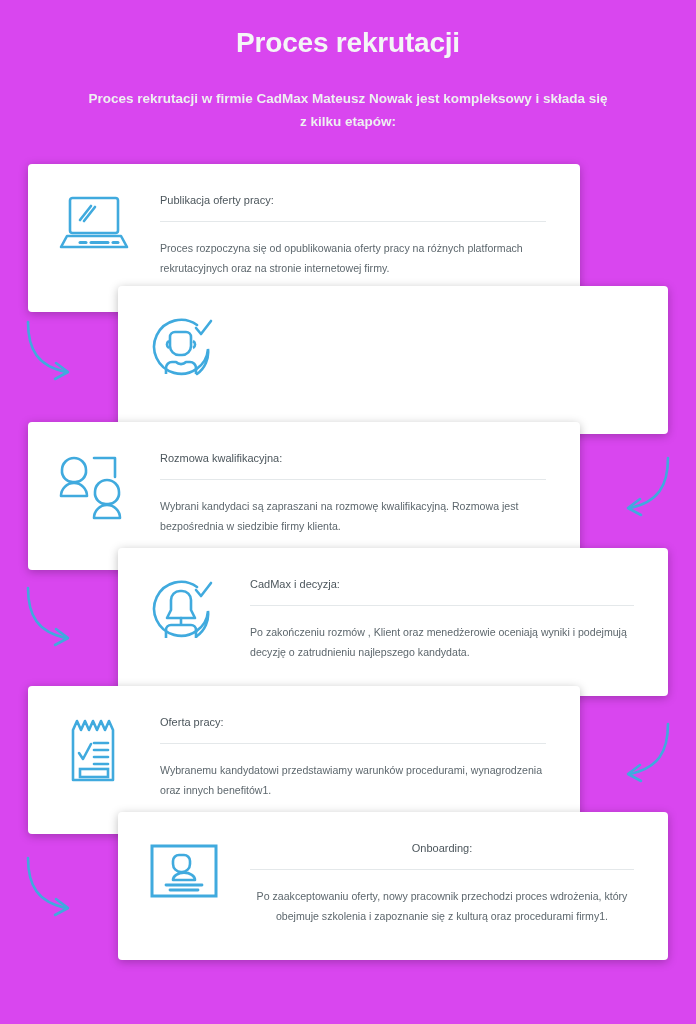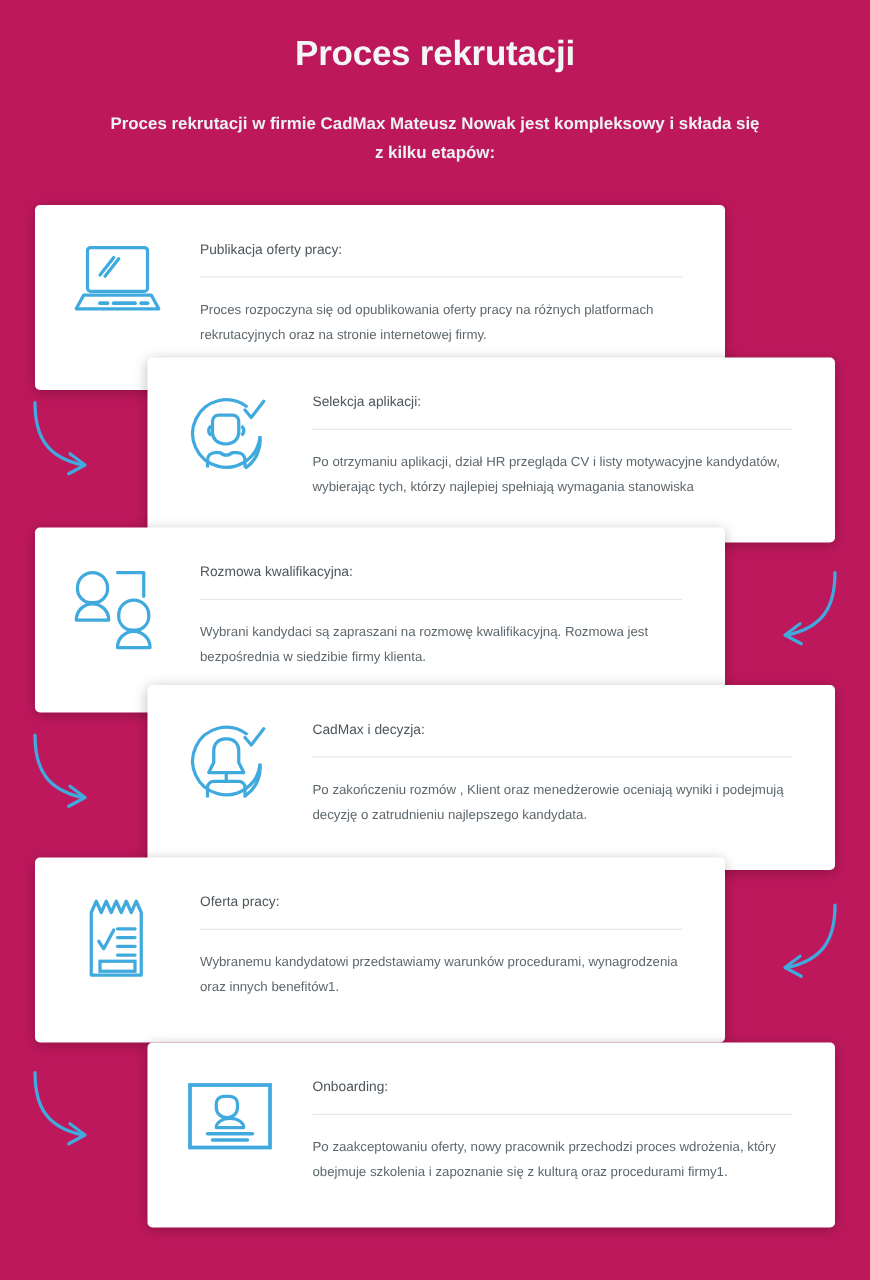--- a/index.html
+++ b/index.html
@@ -13,21 +13,21 @@
     height: 1024px;
     overflow: hidden;
     font-family: "Liberation Sans", sans-serif;
     color: #ffffff;
     position: relative;
   }
   .page {
     position: relative;
     width: 696px;
     height: 1024px;
-    background: #be185d;
+    background: #d946ef;
     overflow: hidden;
   }
 
   
   .header {
     position: absolute;
     left: 0; top: 0;
     width: 696px;
     text-align: center;
   }
@@ -199,25 +199,20 @@
         <div class="step-icon">
           <svg class="icon-svg" width="66" height="64" viewBox="0 0 66 64" fill="none" xmlns="http://www.w3.org/2000/svg">
             <path d="M46 9 A27 27 0 1 0 57 33 A27 27 0 0 1 46 58" stroke="#40aade" stroke-width="2.6" stroke-linecap="round" fill="none"></path>
             <path d="M45 12 L50 18 L60 5" stroke="#40aade" stroke-width="2.6" stroke-linecap="round" stroke-linejoin="round" fill="none"></path>
             <path d="M24 16 h11 a5 5 0 0 1 5 5 v9 a9 9 0 0 1 -9 9 h-3 a9 9 0 0 1 -9 -9 v-9 a5 5 0 0 1 5 -5 z" stroke="#40aade" stroke-width="2.6" fill="none"></path>
             <path d="M18 25 a4 4 0 0 0 0 7" stroke="#40aade" stroke-width="2.6" fill="none"></path>
             <path d="M42 25 a4 4 0 0 1 0 7" stroke="#40aade" stroke-width="2.6" fill="none"></path>
             <path d="M15 58 v-6 a6 6 0 0 1 6 -6 h4 a7 7 0 0 0 10 0 h4 a6 6 0 0 1 6 6 v6" stroke="#40aade" stroke-width="2.6" stroke-linejoin="round" fill="none"></path>
           </svg>
         </div>
-        <div class="step-body">
-          <h2 class="step-title">Selekcja aplikacji:</h2>
-          <div class="step-rule"></div>
-          <p class="step-text">Po otrzymaniu aplikacji, dział HR przegląda CV i listy motywacyjne kandydatów, wybierając tych, którzy najlepiej spełniają wymagania stanowiska</p>
-        </div>
       </div>
     </div>
 
     <div class="step left" style="top:258px;">
       <div class="step-inner">
         <div class="step-icon">
           <svg class="icon-svg" width="74" height="68" viewBox="0 0 74 68" fill="none" xmlns="http://www.w3.org/2000/svg">
             <path d="M17 6 a12 12 0 0 1 12 12 a11 11 0 0 1 -12 12 a11 11 0 0 1 -12 -12 a12 12 0 0 1 12 -12 z" stroke="#40aade" stroke-width="2.6" fill="none"></path>
             <path d="M4 44 a13 13 0 0 1 26 0 z" stroke="#40aade" stroke-width="2.6" stroke-linejoin="round" fill="none"></path>
             <path d="M37 6 h21 v19" stroke="#40aade" stroke-width="2.6" stroke-linecap="round" stroke-linejoin="round" fill="none"></path>
@@ -266,21 +261,21 @@
           </svg>
         </div>
         <div class="step-body">
           <h2 class="step-title">Oferta pracy:</h2>
           <div class="step-rule"></div>
           <p class="step-text">Wybranemu kandydatowi przedstawiamy warunków procedurami, wynagrodzenia oraz innych benefitów1.</p>
         </div>
       </div>
     </div>
 
-    <div class="step right" style="top:670px;">
+    <div class="step right" style="top:648px;text-align:center;">
       <div class="step-inner">
         <div class="step-icon">
           <svg class="icon-svg" width="72" height="58" viewBox="0 0 72 58" fill="none" xmlns="http://www.w3.org/2000/svg">
             <rect x="4" y="4" width="64" height="50" stroke="#40aade" stroke-width="3" fill="none"></rect>
             <path d="M31 13 h5 a6 6 0 0 1 6 6 v3 a8 8 0 0 1 -8 8 h-1 a8 8 0 0 1 -8 -8 v-3 a6 6 0 0 1 6 -6 z" stroke="#40aade" stroke-width="2.6" fill="none"></path>
             <path d="M25 38 a9 6 0 0 1 22 0 z" stroke="#40aade" stroke-width="2.6" stroke-linejoin="round" fill="none"></path>
             <path d="M18 43 H54" stroke="#40aade" stroke-width="2.8" stroke-linecap="round"></path>
             <path d="M22 48 H50" stroke="#40aade" stroke-width="2.8" stroke-linecap="round"></path>
           </svg>
         </div>

